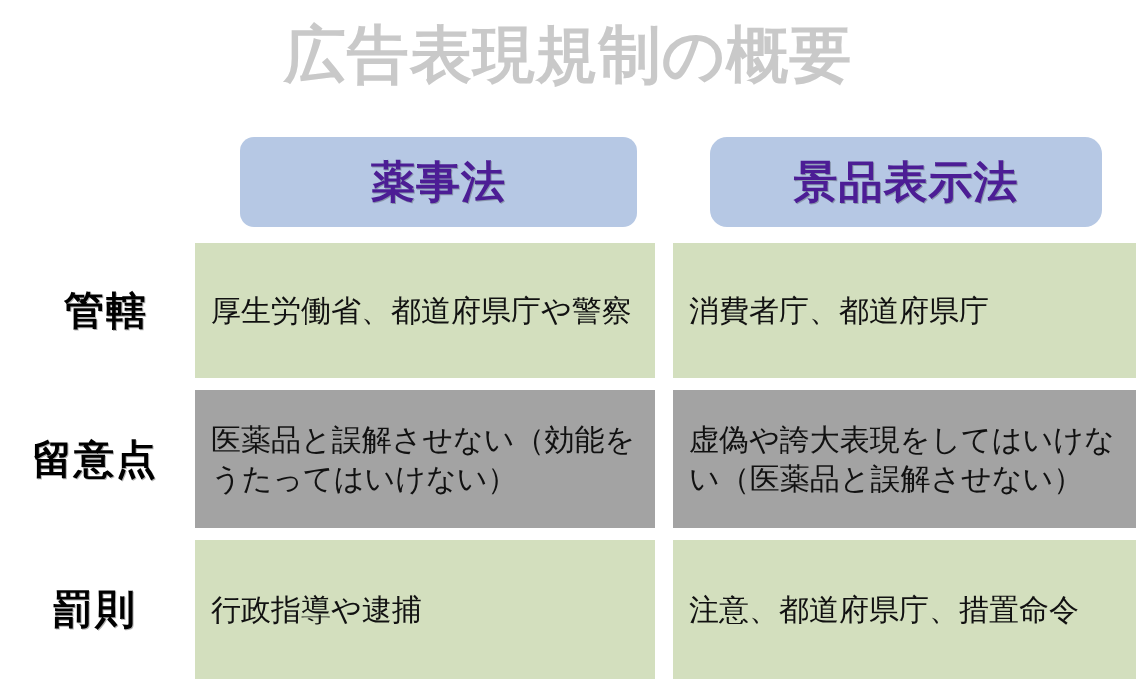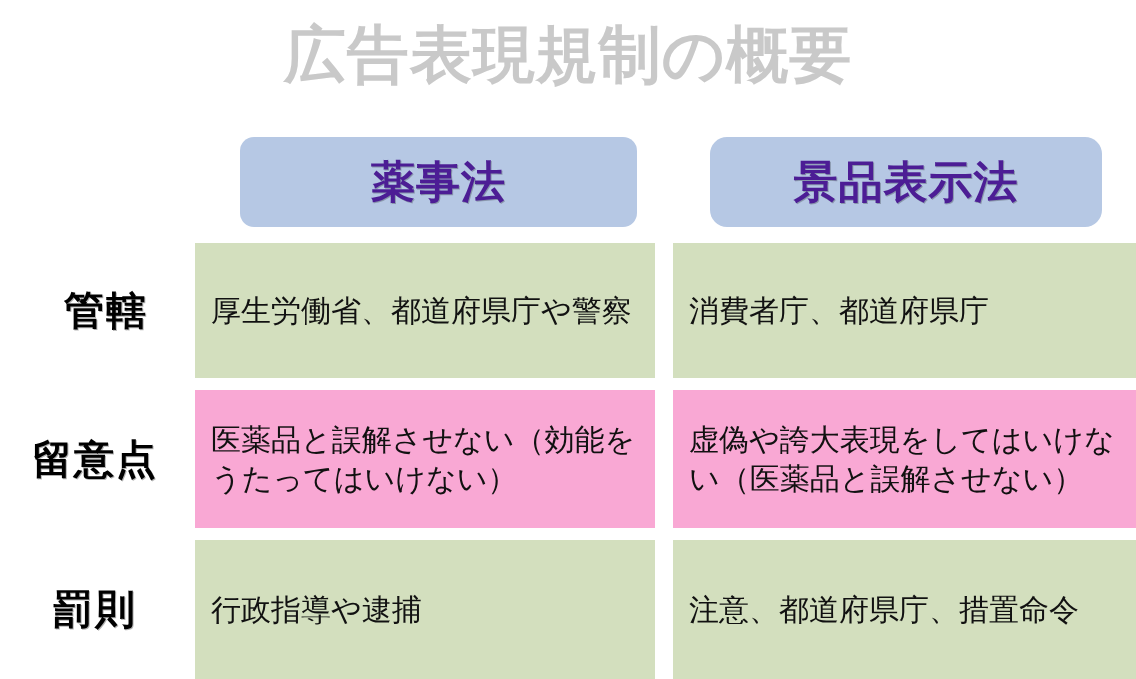--- a/index.html
+++ b/index.html
@@ -86,21 +86,21 @@
     display: flex;
     align-items: center;
     font-size: 30px;
     line-height: 1.30;
     color: #111111;
     letter-spacing: 0px;
     word-break: break-all;
     overflow: hidden;
   }
   .cell.shade-dark  { background: #d3dfbe; }
-  .cell.shade-light { background: #f9a8d4; }
+  .cell.shade-light { background: #a3a3a3; }
 
   .cell.col0 { left: 195px; width: 460px; }
   .cell.col1 { left: 673px; width: 463px; }
 
   .cell.row0 { top: 243px; height: 135px; }
   .cell.row1 { top: 390px; height: 138px; }
   .cell.row2 { top: 540px; height: 139px; }
 
   .cell-text {
     display: block;

